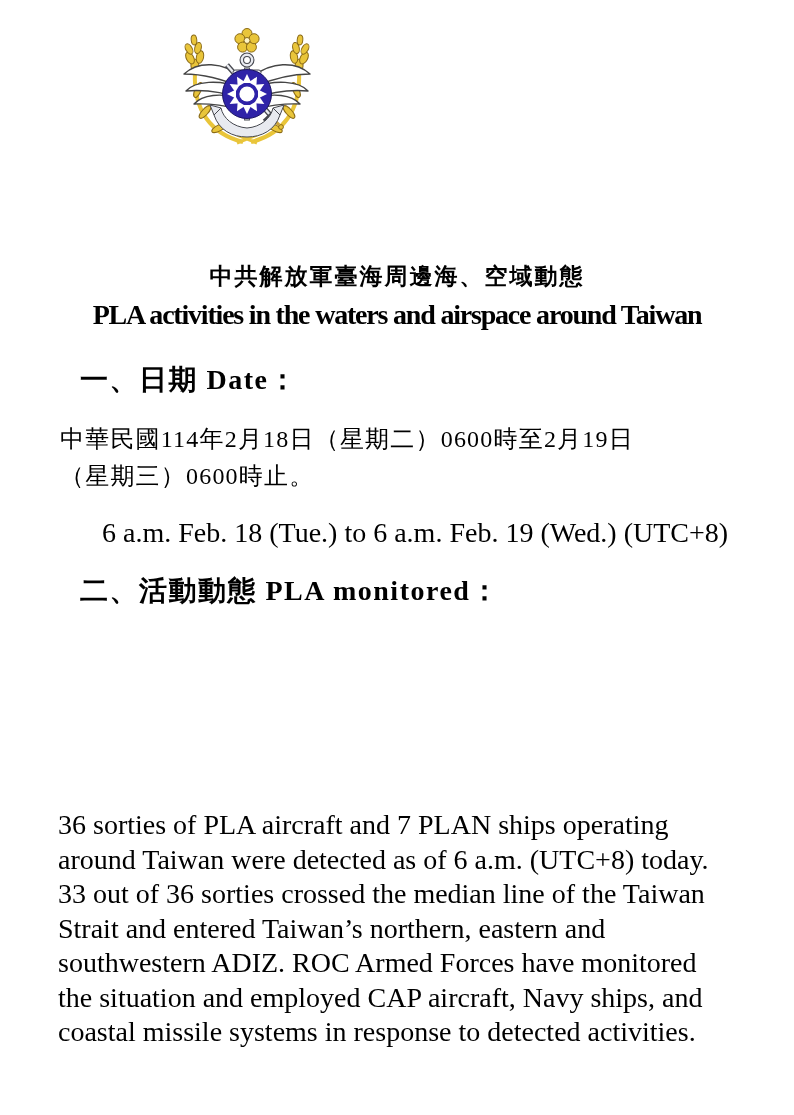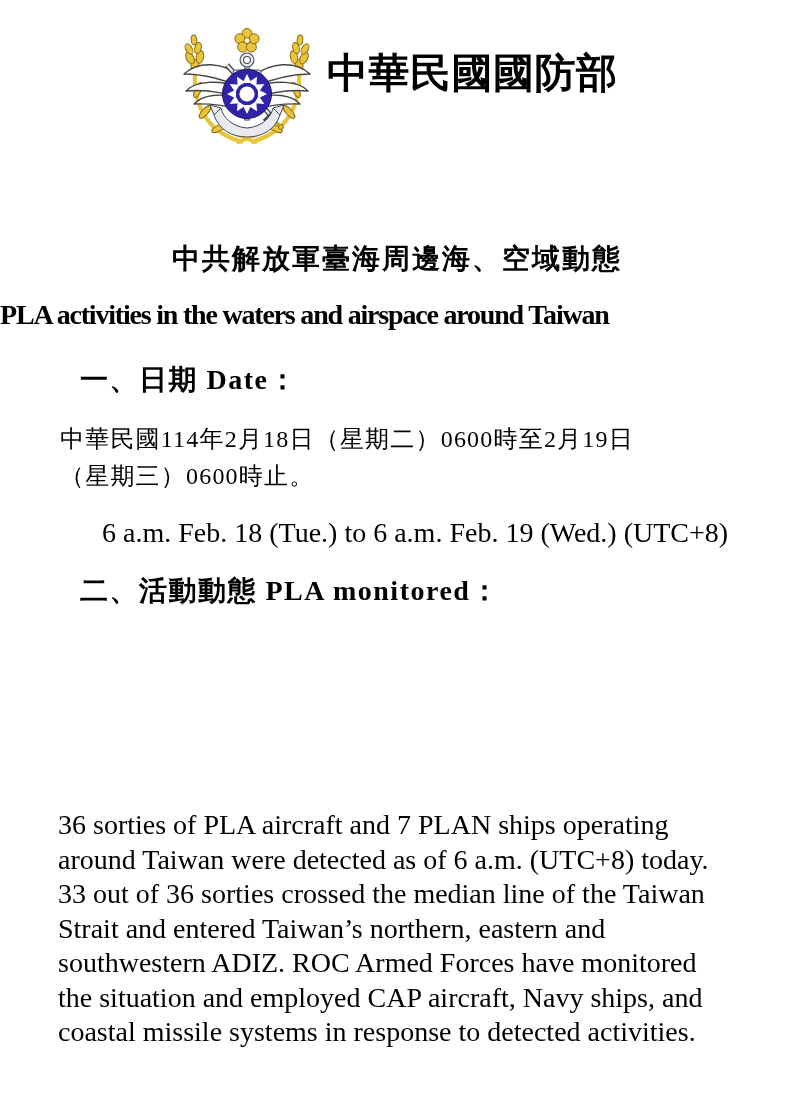--- a/index.html
+++ b/index.html
@@ -36,27 +36,27 @@
     font-size:17.5px;font-weight:700;
     color:var(--accent-blue);
     letter-spacing:0.2px;white-space:pre;
   }
   
   .release{left:361px;top:151px;font-size:26px;line-height:34px;}
   .release-zh{padding-left:11px;letter-spacing:2px;white-space:pre;}
   .release-en{white-space:pre;}
   
   .title-zh{
-    left:0;top:240px;width:794px;
-    text-align:center;font-size:28px;font-weight:700;
+    left:0;top:258px;width:794px;
+    text-align:center;font-size:23px;font-weight:700;
     letter-spacing:2px;line-height:38px;white-space:pre;
   }
   .title-en{
     left:0;top:297px;width:794px;
-    font-size:28px;font-weight:700;
+    text-align:center;font-size:28px;font-weight:700;
     letter-spacing:-1.2px;line-height:36px;white-space:pre;
   }
   
   .heading{
     left:60px;
     font-size:28px;font-weight:700;
     letter-spacing:1.5px;white-space:pre;margin-left:20px;
   }
   .s1h{top:361px;}
   .s2h{top:572px;}
@@ -156,21 +156,20 @@
     <g>
       <circle class="gold" cx="66" cy="5.5" r="5"></circle>
       <circle class="gold" cx="58.9" cy="10.7" r="5"></circle>
       <circle class="gold" cx="61.6" cy="19.1" r="5"></circle>
       <circle class="gold" cx="70.4" cy="19.1" r="5"></circle>
       <circle class="gold" cx="73.1" cy="10.7" r="5"></circle>
       <circle cx="66" cy="12.5" r="3" fill="#fdf4c8" stroke="var(--emblem-gold-dark)" stroke-width="1"></circle>
     </g>
   </svg>
 
-  <div class="abs org-zh">中華民國國防部</div>
 
 
   <div class="abs title-zh">中共解放軍臺海周邊海、空域動態</div>
   <div class="abs title-en">PLA activities in the waters and airspace around Taiwan</div>
 
   <div class="abs heading s1h">一、日期 Date：</div>
   <div class="abs body-zh s1zh">中華民國114年2月18日（星期二）0600時至2月19日
 （星期三）0600時止。</div>
   <div class="abs body-en s1en">6 a.m. Feb. 18 (Tue.) to 6 a.m. Feb. 19 (Wed.) (UTC+8)</div>
 

